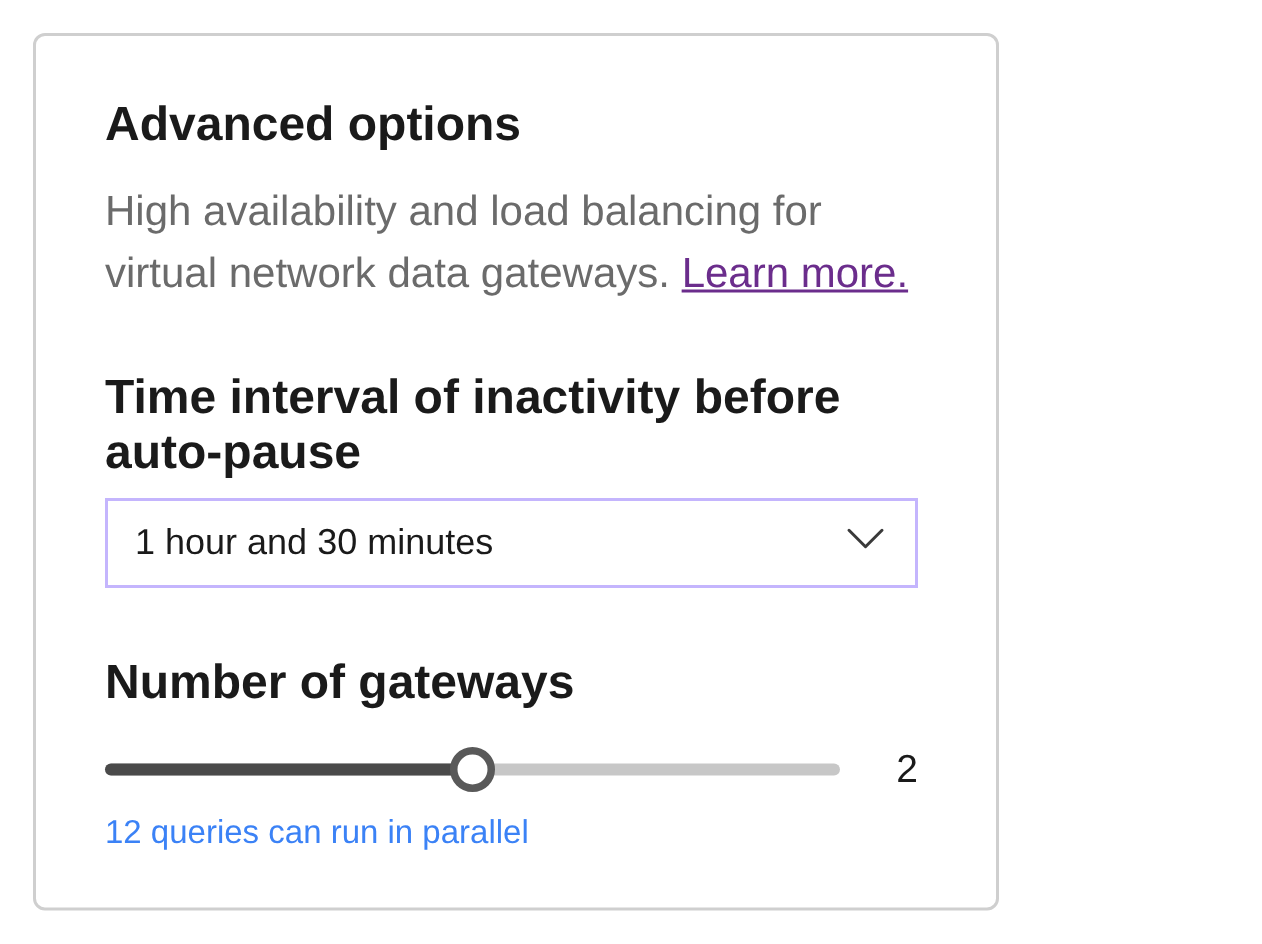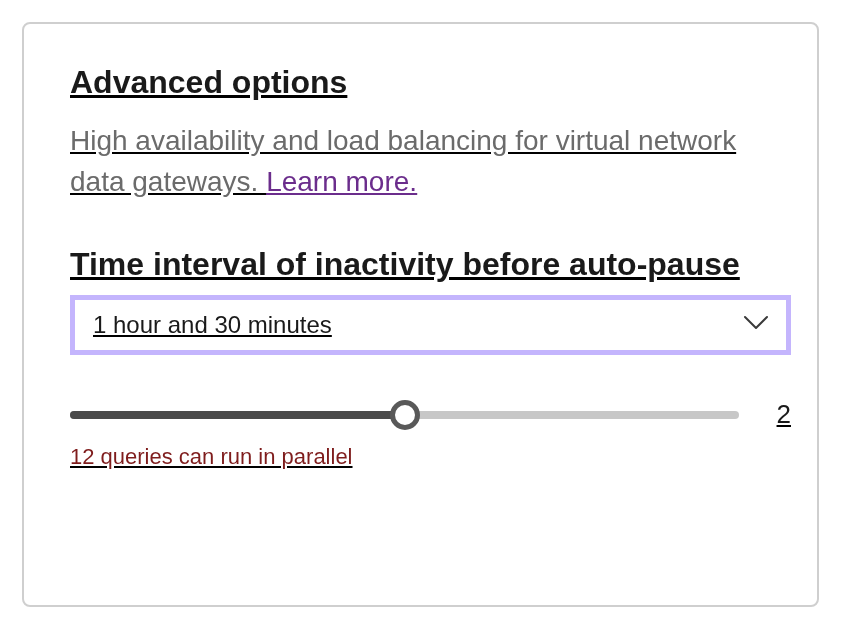--- a/index.html
+++ b/index.html
@@ -8,24 +8,23 @@
       padding: 0;
     }
     body {
       font-family: "Segoe UI", -apple-system, BlinkMacSystemFont, sans-serif;
       padding: 22px;
       background: #ffffff;
     }
     .panel {
       border: 2px solid #cfcfcf;
       border-radius: 8px;
-      padding: 40px 26px 44px 46px;
-      width: 797px;
+      padding: 40px 52px 44px 46px;
+      width: 644px;
       height: 585px;
-      text-decoration: underline;
     }
     .panel-title {
       font-size: 32px;
       font-weight: 600;
       color: #1a1a1a;
       margin-bottom: 20px;
     }
     .panel-description {
       font-size: 28px;
       color: #6b6b6b;
@@ -42,21 +41,21 @@
       color: #1a1a1a;
       margin-bottom: 12px;
     }
     .select-wrapper {
       position: relative;
       margin-bottom: 44px;
     }
     .select {
       width: 100%;
       height: 60px;
-      border: 5px solid #c4b5fd;
+      border: 2px solid #c4b5fd;
       background: #ffffff;
       font-size: 24px;
       color: #1a1a1a;
       padding: 0 54px 0 18px;
       display: flex;
       align-items: center;
       cursor: pointer;
     }
     .select-chevron {
       position: absolute;
@@ -104,21 +103,21 @@
       cursor: pointer;
     }
     .slider-value {
       font-size: 26px;
       color: #1a1a1a;
       min-width: 24px;
       text-align: right;
     }
     .slider-caption {
       font-size: 22px;
-      color: #7f1d1d;
+      color: #3b82f6;
       margin-top: 14px;
     }
   </style>
 </head>
 <body>
 
 <div class="panel">
   <h2 class="panel-title">Advanced options</h2>
   <p class="panel-description">
     <span>High availability and load balancing for virtual network data gateways. </span><a href="#">Learn more.</a>
@@ -127,20 +126,21 @@
   <div class="field-label">Time interval of inactivity before auto-pause</div>
   <div class="select-wrapper">
     <div class="select">1 hour and 30 minutes</div>
     <span class="select-chevron">
       <svg width="26" height="16" viewBox="0 0 26 16" fill="none">
         <path d="M2 2 L13 13 L24 2" stroke="#3a3a3a" stroke-width="2" fill="none" stroke-linecap="round" stroke-linejoin="round"></path>
       </svg>
     </span>
   </div>
 
+  <div class="field-label">Number of gateways</div>
   <div class="slider-row">
     <div class="slider-track-wrap">
       <div class="slider-track"></div>
       <div class="slider-fill" id="slider-fill" style="width: 50%;"></div>
       <div class="slider-thumb" id="slider-thumb" style="left: 50%;"></div>
     </div>
     <div class="slider-value">2</div>
   </div>
   <div class="slider-caption">12 queries can run in parallel</div>
 </div>

